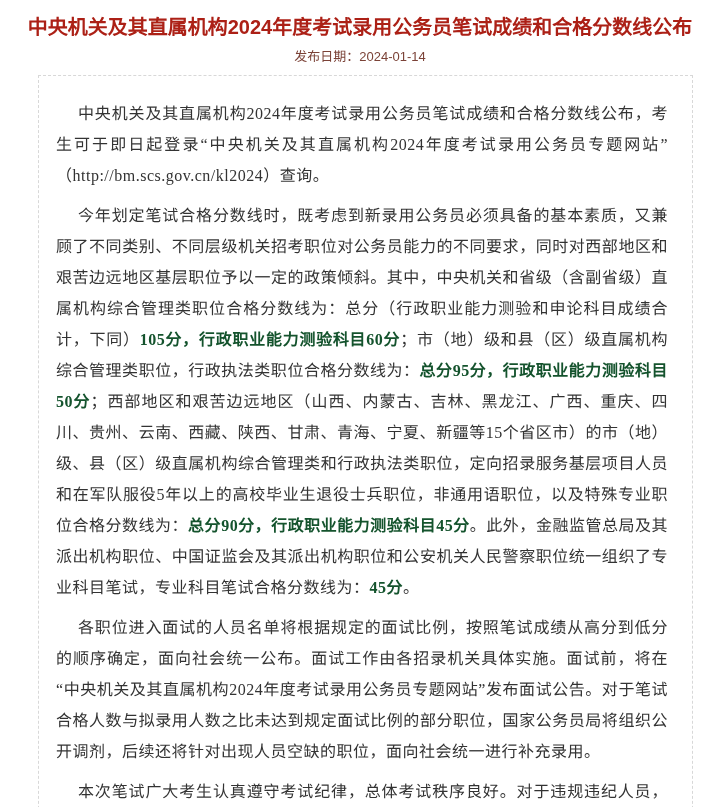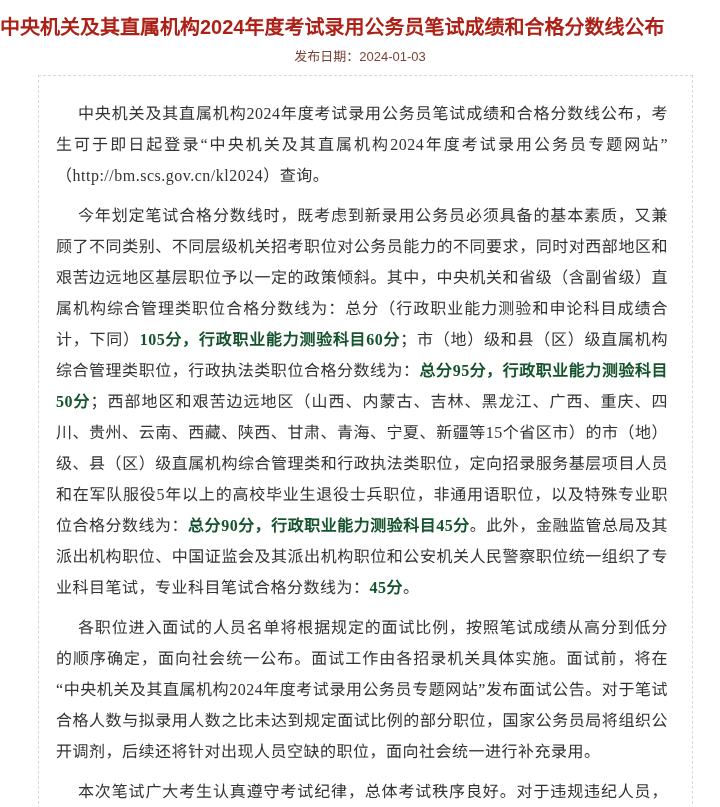--- a/index.html
+++ b/index.html
@@ -7,21 +7,21 @@
     width: 720px;
     background: #ffffff;
     font-family: "Liberation Serif", "DejaVu Serif", serif;
   }
   body {
     height: 807px;
     overflow: hidden;
   }
   .page-title {
     margin-top: 13px;
-    text-align: left;
+    text-align: center;
     font-family: "Liberation Sans", "DejaVu Sans", sans-serif;
     font-size: 20px;
     font-weight: 700;
     line-height: 28px;
     color: #ac2016;
     letter-spacing: 0px;
   }
   .publish-date {
     margin-top: 7px;
     text-align: center;
@@ -51,21 +51,21 @@
   .article-body .bold {
     font-weight: 700;
     color: #14532d;
   }
 </style>
 </head>
 <body>
 
 <h1 class="page-title">中央机关及其直属机构2024年度考试录用公务员笔试成绩和合格分数线公布</h1>
 
-<div class="publish-date">发布日期：2024-01-03</div>
+<div class="publish-date">发布日期：2024-01-14</div>
 
 <div class="content-box">
   <div class="article-body">
       <p><span>中央机关及其直属机构2024年度考试录用公务员笔试成绩和合格分数线公布，考生可于即日起登录“中央机关及其直属机构2024年度考试录用公务员专题网站”（http://bm.scs.gov.cn/kl2024）查询。</span></p>
       <p><span>今年划定笔试合格分数线时，既考虑到新录用公务员必须具备的基本素质，又兼顾了不同类别、不同层级机关招考职位对公务员能力的不同要求，同时对西部地区和艰苦边远地区基层职位予以一定的政策倾斜。其中，中央机关和省级（含副省级）直属机构综合管理类职位合格分数线为：总分（行政职业能力测验和申论科目成绩合计，下同）</span><span class="bold">105分，行政职业能力测验科目60分</span><span>；市（地）级和县（区）级直属机构综合管理类职位，行政执法类职位合格分数线为：</span><span class="bold">总分95分，行政职业能力测验科目50分</span><span>；西部地区和艰苦边远地区（山西、内蒙古、吉林、黑龙江、广西、重庆、四川、贵州、云南、西藏、陕西、甘肃、青海、宁夏、新疆等15个省区市）的市（地）级、县（区）级直属机构综合管理类和行政执法类职位，定向招录服务基层项目人员和在军队服役5年以上的高校毕业生退役士兵职位，非通用语职位，以及特殊专业职位合格分数线为：</span><span class="bold">总分90分，行政职业能力测验科目45分</span><span>。此外，金融监管总局及其派出机构职位、中国证监会及其派出机构职位和公安机关人民警察职位统一组织了专业科目笔试，专业科目笔试合格分数线为：</span><span class="bold">45分</span><span>。</span></p>
       <p><span>各职位进入面试的人员名单将根据规定的面试比例，按照笔试成绩从高分到低分的顺序确定，面向社会统一公布。面试工作由各招录机关具体实施。面试前，将在“中央机关及其直属机构2024年度考试录用公务员专题网站”发布面试公告。对于笔试合格人数与拟录用人数之比未达到规定面试比例的部分职位，国家公务员局将组织公开调剂，后续还将针对出现人员空缺的职位，面向社会统一进行补充录用。</span></p>
       <p><span>本次笔试广大考生认真遵守考试纪律，总体考试秩序良好。对于违规违纪人员，有关部门依照公务员法和公务员录用有关规定，作出了考试成绩为零分、取消考试资格、限制报考等处理，严肃考风考纪、确保公平公正。</span></p>
     </div>
 </div>
 

